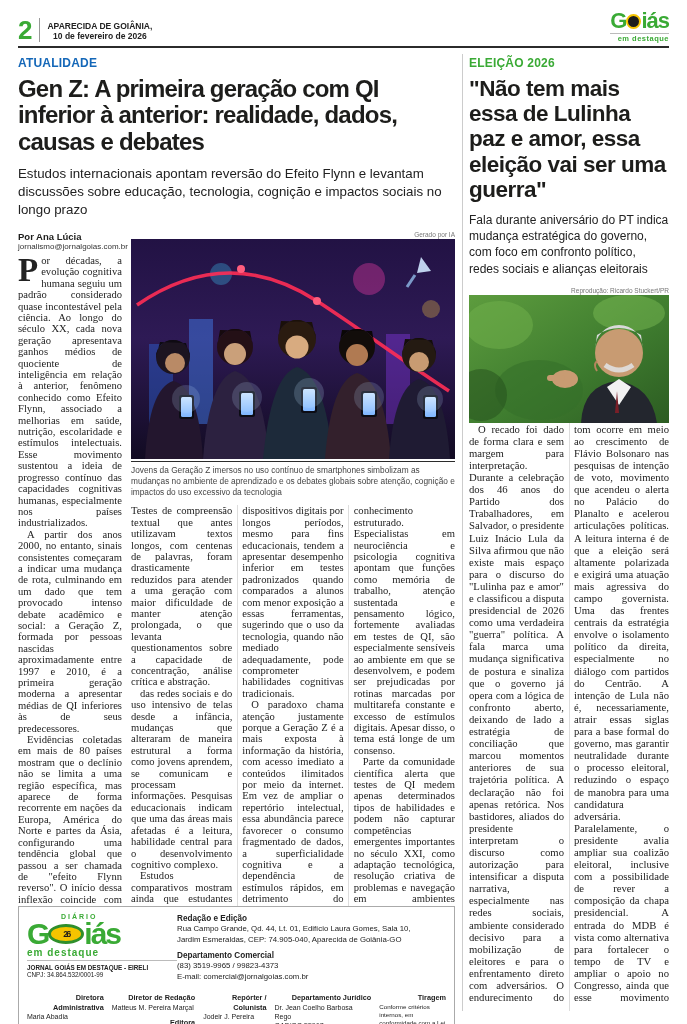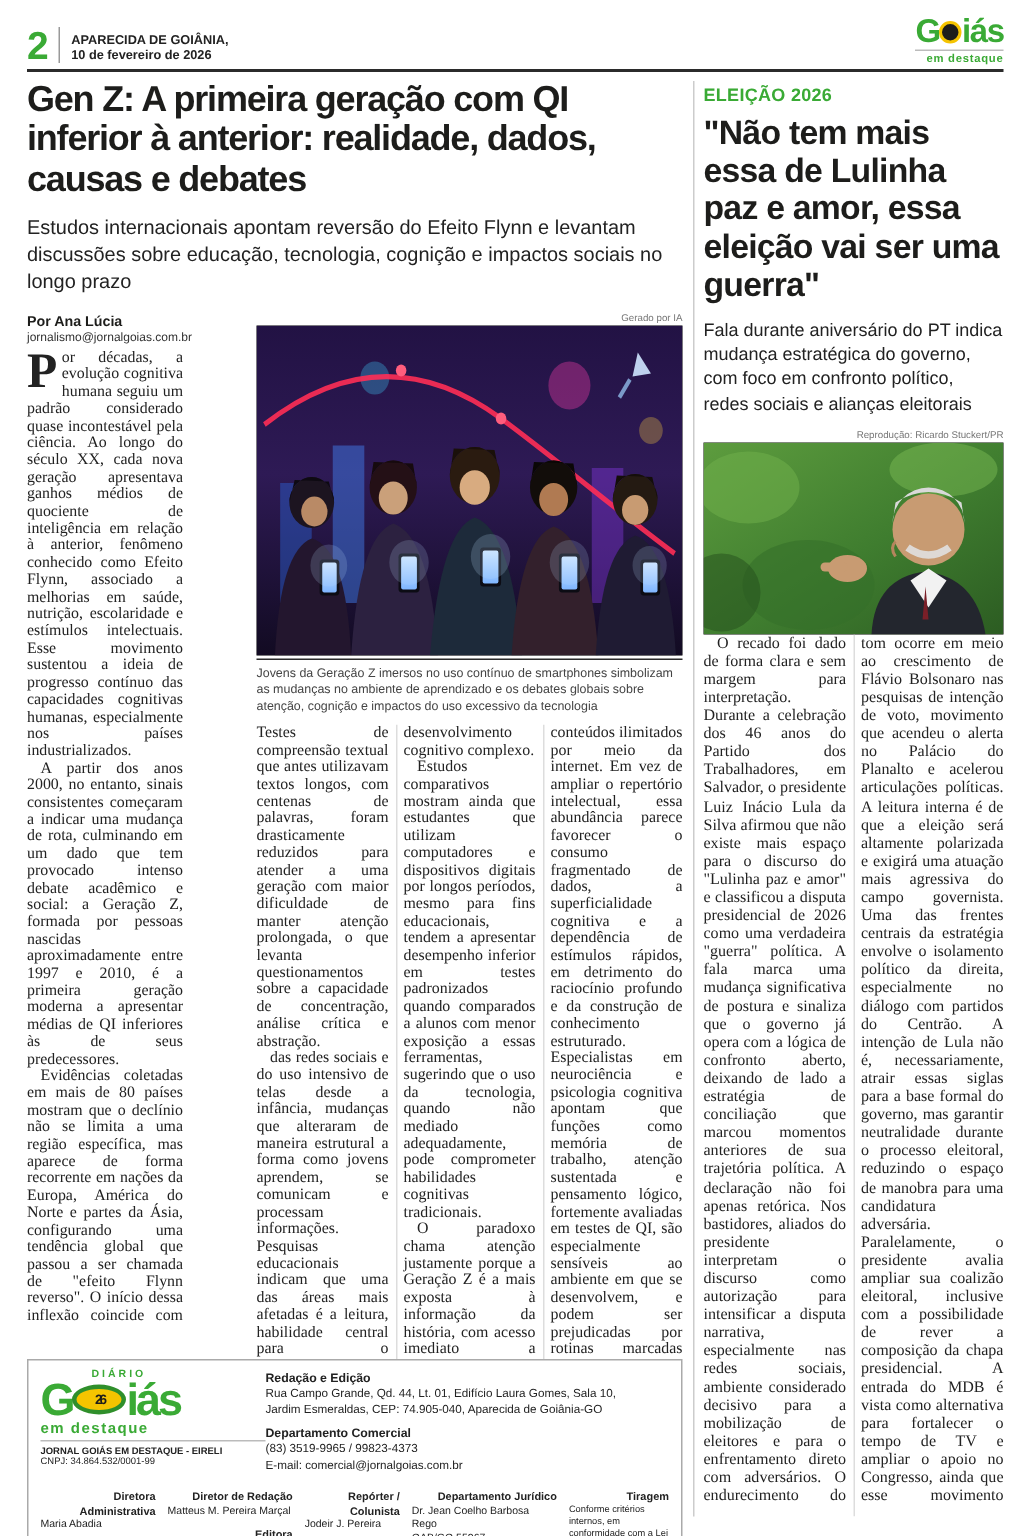--- a/index.html
+++ b/index.html
@@ -4,41 +4,41 @@
 <style>
   * { margin:0; padding:0; box-sizing:border-box; }
   html,body { width:687px; background:#fff; }
   body { height:1024px; overflow:hidden; font-family:"Liberation Sans", sans-serif; color:#1d1d1b; }
   .page { width:687px; height:1024px; padding:12px 18px 0 18px; position:relative; }
 
   
   .masthead { display:flex; align-items:flex-end; border-bottom:2px solid #2b2b2b; padding-bottom:4px; height:36px; }
   .pagenum { color:#3aaa35; font-size:26px; font-weight:700; line-height:0.9; }
   .mast-div { width:1px; background:#999; height:24px; margin:0 7px; }
-  .dateline { font-size:8.5px; font-weight:700; line-height:1.25; color:#222; text-transform:uppercase; }
+  .dateline { font-size:8.5px; font-weight:700; line-height:1.25; color:#222; text-transform:uppercase;text-align:center; }
   .dateline .date { font-weight:700; text-transform:none; }
   .mast-logo { margin-left:auto; text-align:right; line-height:1; }
   .logo-word { color:#3aaa35; font-weight:700; font-size:22px; letter-spacing:-1px; }
   .logo-o { display:inline-block; width:15px; height:15px; border-radius:50%; background:#1d1d1b; border:2px solid #f5c400; vertical-align:baseline; position:relative; top:1px; }
   .logo-sub { color:#3aaa35; font-size:7.5px; font-weight:700; letter-spacing:.5px; border-top:1px solid #bbb; margin-top:1px; padding-top:1px; }
 
   
   .content { display:flex; margin-top:6px; }
   .main-col { width:437px; }
   .v-rule { width:1px; background:#ccc; margin:0 6px 0 7px; }
   .side-col { width:200px; }
 
   .kicker { font-size:12px; font-weight:700; letter-spacing:.2px; margin:2px 0 6px 0; }
   .kicker.blue { color:#1467b8; }
   .kicker.green { color:#3aaa35; }
 
   h1 { font-size:24px; line-height:1.1; letter-spacing:-0.8px; font-weight:700; color:#1d1d1b; margin-bottom:10px; }
   .subhead { font-size:13.3px; line-height:1.35; color:#222; margin-bottom:12px; font-weight:400; }
 
-  .article-body { display:flex;gap:40px; }
+  .article-body { display:flex; }
   .first-col { width:104px; margin-right:9px; }
   .byline-name { font-size:9.5px; font-weight:700; }
   .byline-mail { font-size:8px; color:#333; margin-bottom:4px; }
   .serif p { font-family:"Liberation Serif", serif; font-size:10.6px; line-height:11.4px; text-align:justify; color:#222; hyphens:auto; -webkit-hyphens:auto; }
   .serif p + p { text-indent:9px; }
   .first-col .serif-wrap { height:648px; overflow:hidden; }
   p.dropcap::first-letter { float:left; font-size:33px; line-height:26px; padding:2px 3px 0 0; font-weight:700; font-family:"Liberation Serif", serif; }
 
   .rest-col { width:324px; }
   .credit { font-size:6.5px; color:#777; text-align:right; margin-bottom:1px; }
@@ -90,20 +90,21 @@
     </div>
     <div class="mast-logo">
       <div class="logo-word"><span>G</span><span class="logo-o"></span><span>iás</span></div>
       <div class="logo-sub">em destaque</div>
     </div>
   </header>
 
   <div class="content">
 
     <section class="main-col">
+      <div class="kicker blue">ATUALIDADE</div>
       <h1>Gen Z: A primeira geração com QI inferior à anterior: realidade, dados, causas e debates</h1>
       <p class="subhead">Estudos internacionais apontam reversão do Efeito Flynn e levantam discussões sobre educação, tecnologia, cognição e impactos sociais no longo prazo</p>
 
       <div class="article-body serif">
         <div class="first-col">
           <div class="byline-name">Por Ana Lúcia</div>
           <div class="byline-mail">jornalismo@jornalgoias.com.br</div>
           <div class="serif-wrap">
             <p class="dropcap">Por décadas, a evolução cognitiva humana seguiu um padrão considerado quase incontestável pela ciência. Ao longo do século XX, cada nova geração apresentava ganhos médios de quociente de inteligência em relação à anterior, fenômeno conhecido como Efeito Flynn, associado a melhorias em saúde, nutrição, escolaridade e estímulos intelectuais. Esse movimento sustentou a ideia de progresso contínuo das capacidades cognitivas humanas, especialmente nos países industrializados.</p>
             <p>A partir dos anos 2000, no entanto, sinais consistentes começaram a indicar uma mudança de rota, culminando em um dado que tem provocado intenso debate acadêmico e social: a Geração Z, formada por pessoas nascidas aproximadamente entre 1997 e 2010, é a primeira geração moderna a apresentar médias de QI inferiores às de seus predecessores.</p>

